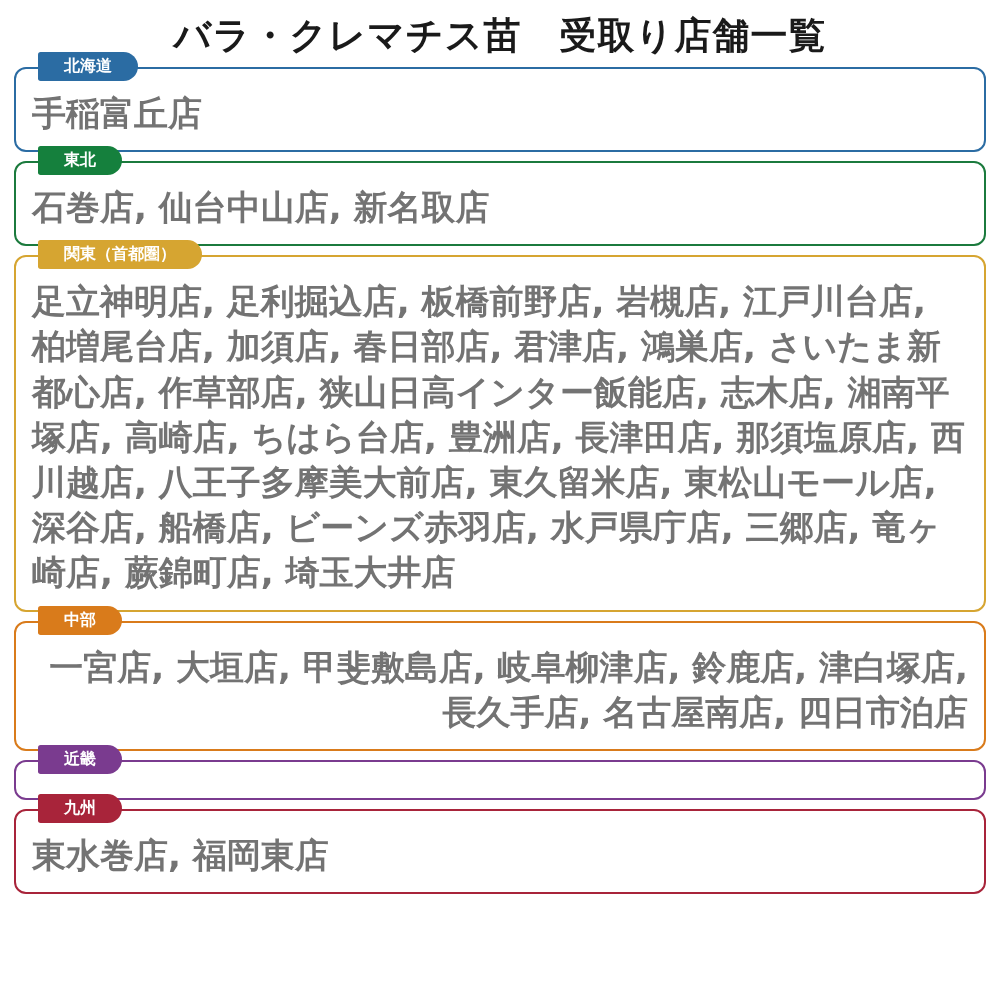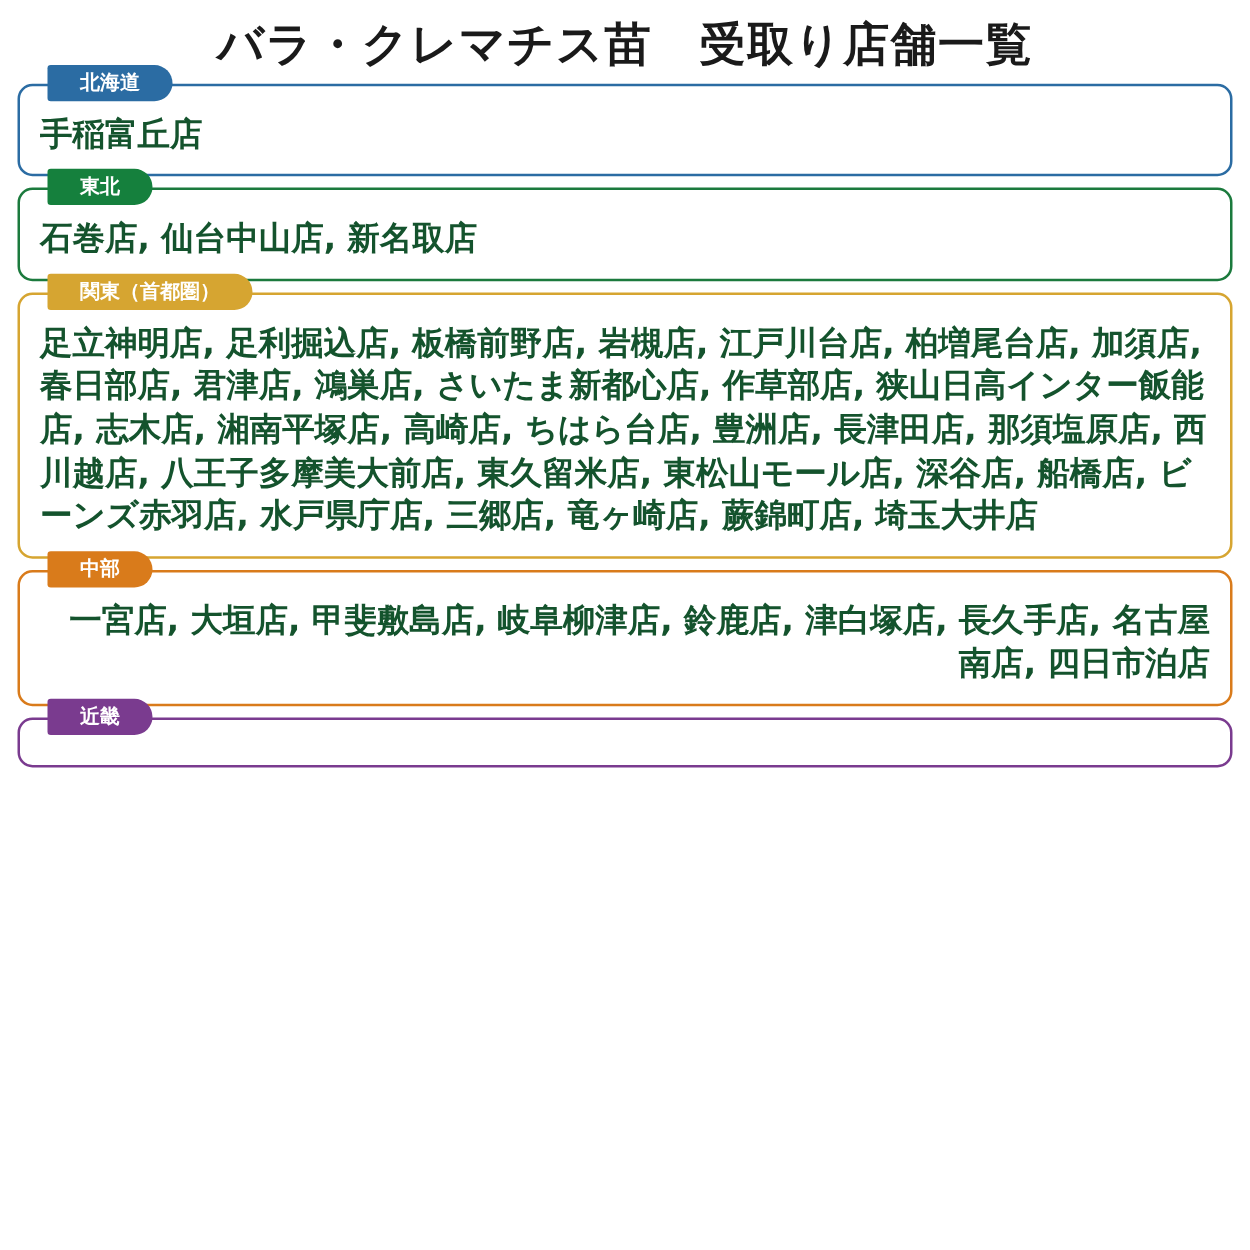--- a/index.html
+++ b/index.html
@@ -49,23 +49,23 @@
     left: 22px;
     color: #ffffff;
     font-size: 16px;
     font-weight: bold;
     line-height: 1;
     padding: 6px 26px 7px 26px;
     border-radius: 4px 22px 22px 4px;
     white-space: nowrap;
   }
   .section-body {
-    font-size: 26px;
+    font-size: 34px;
     font-weight: bold;
-    color: #14532d;
+    color: #737373;
     line-height: 1.33;
     word-break: break-all;
   }
   .sec-hokkaido { border-color: #2b6ca3; }
   .sec-tohoku   { border-color: #1b7a3d; }
   .sec-kanto    { border-color: #d6a531; }
   .sec-chubu    { border-color: #d97b1b; text-align: right; }
   .sec-kinki    { border-color: #7a3b8f; }
   .sec-kyushu   { border-color: #a8243a; }
 </style>
@@ -95,15 +95,19 @@
 
     <div class="section sec-chubu">
       <div class="section-label" style="background:#d97b1b;">中部</div>
       <div class="section-body">一宮店, 大垣店, 甲斐敷島店, 岐阜柳津店, 鈴鹿店, 津白塚店, 長久手店, 名古屋南店, 四日市泊店</div>
     </div>
 
     <div class="section sec-kinki">
       <div class="section-label" style="background:#7a3b8f;">近畿</div>
     </div>
 
+    <div class="section sec-kyushu">
+      <div class="section-label" style="background:#a8243a;">九州</div>
+      <div class="section-body">東水巻店, 福岡東店</div>
+    </div>
 
   </div>
 </div>
 
 </body></html>

